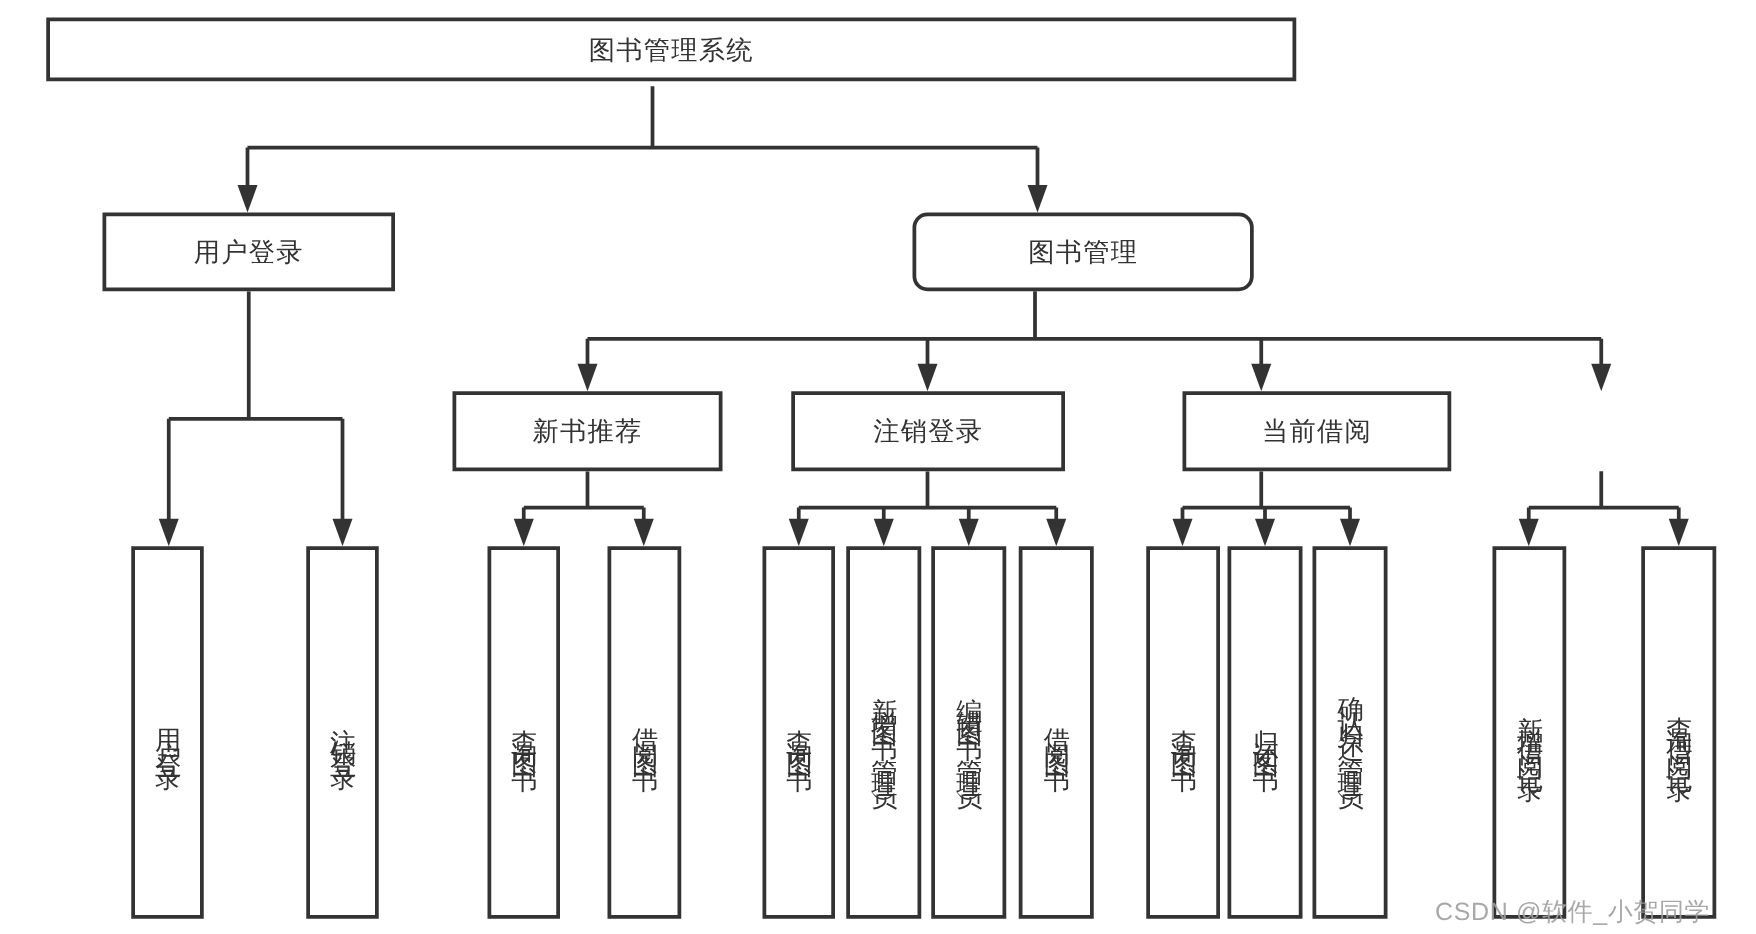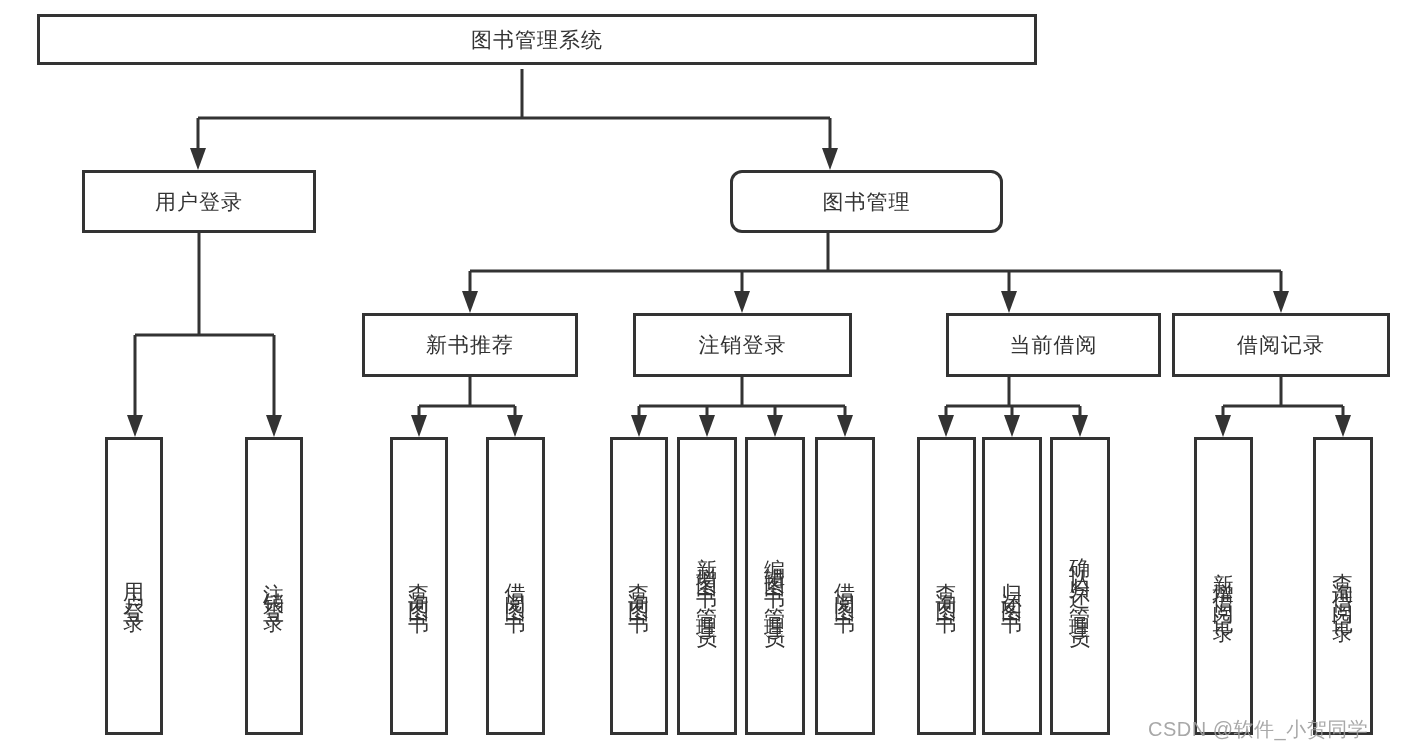--- a/index.html
+++ b/index.html
@@ -131,23 +131,20 @@
 
   <div class="box n-new-book-rec">
     <span class="hlabel">新书推荐</span>
   </div>
   <div class="box n-book-borrow">
     <span class="hlabel">注销登录</span>
   </div>
   <div class="box n-current-borrow">
     <span class="hlabel">当前借阅</span>
   </div>
-  <div class="box n-borrow-records">
-    <span class="hlabel">借阅记录</span>
-  </div>
 
   <div class="box vbox leaf l-1">
     <span class="vlabel">用户登录</span>
   </div>
   <div class="box vbox leaf l-2">
     <span class="vlabel">注销登录</span>
   </div>
 
   <div class="box vbox leaf l-3">
     <span class="vlabel">查询图书</span>

